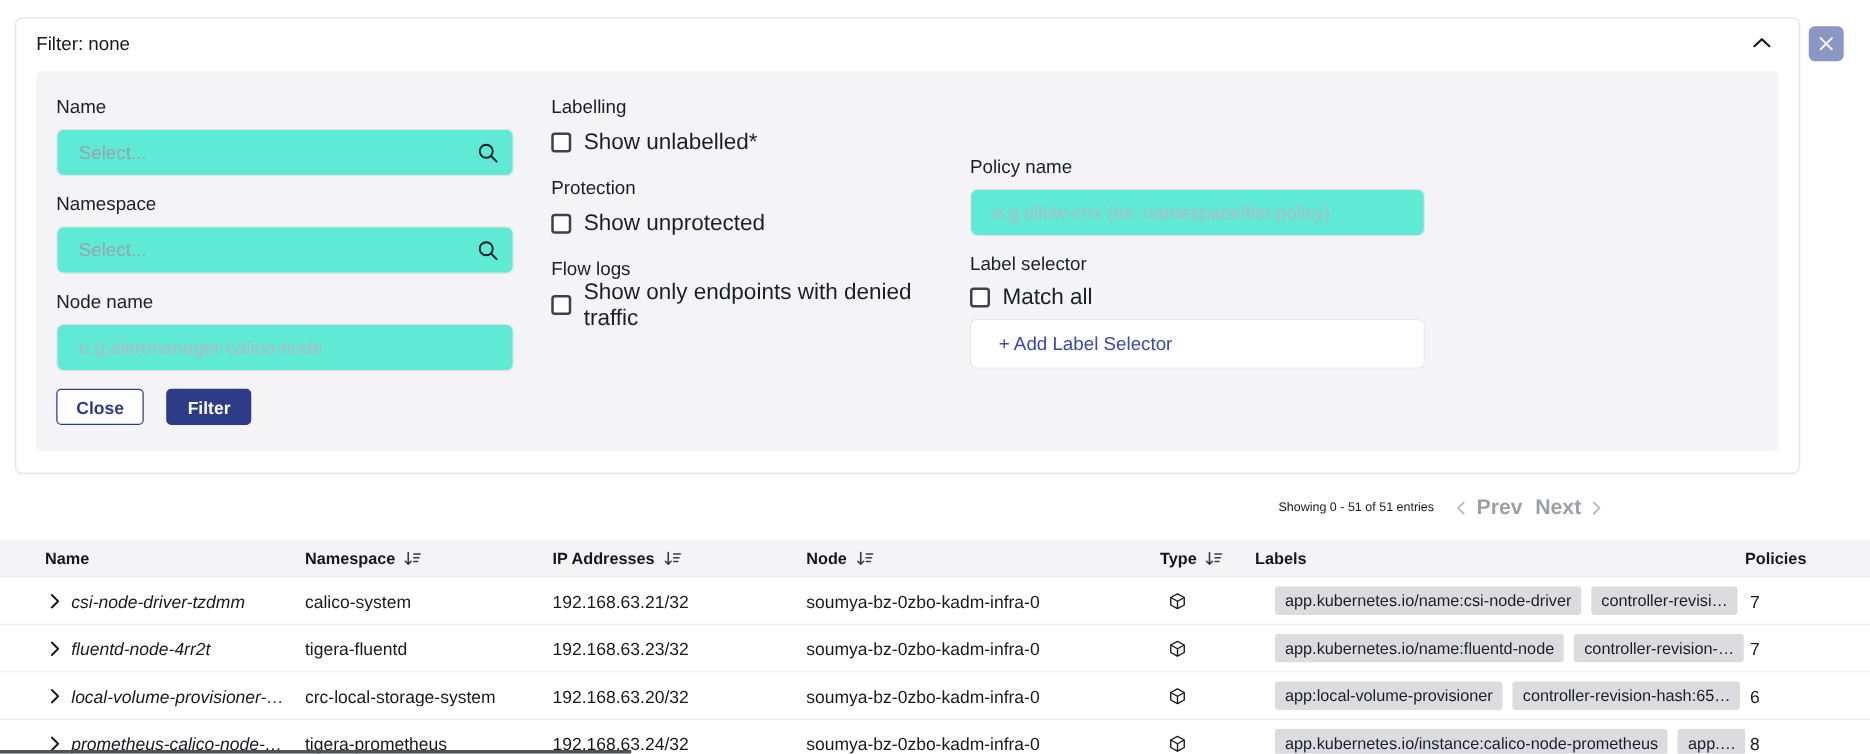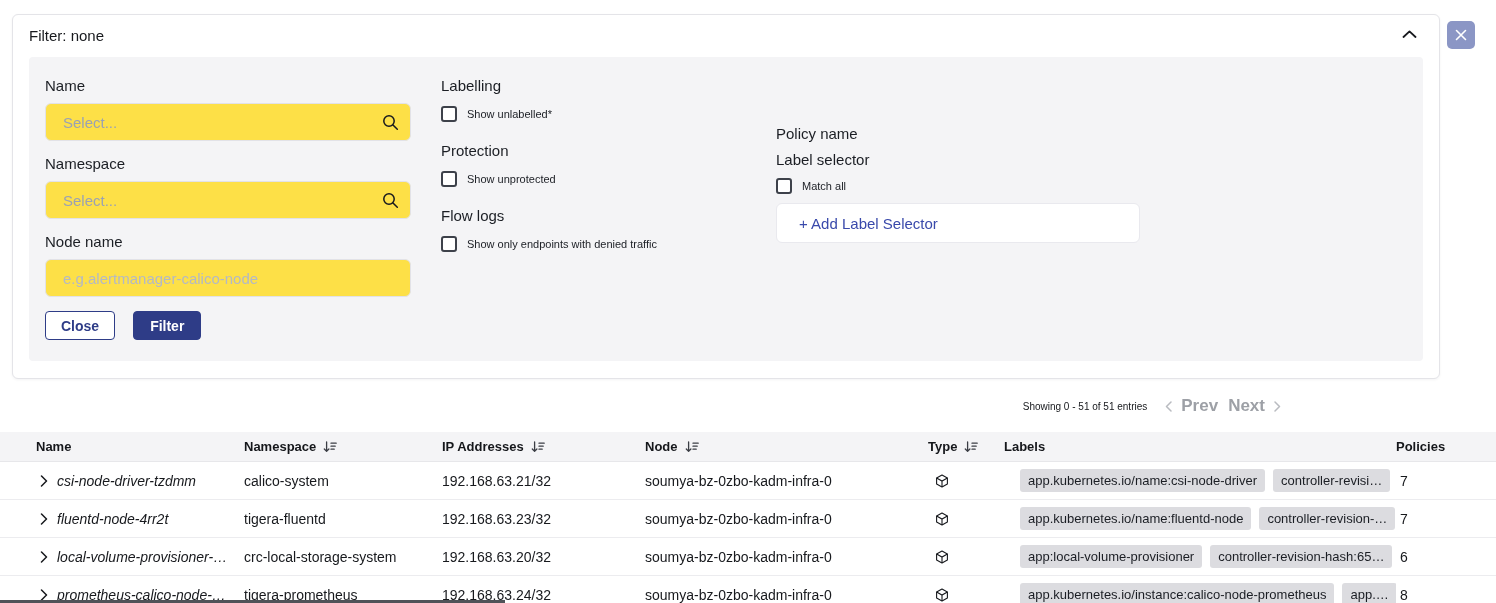--- a/index.html
+++ b/index.html
@@ -18,32 +18,32 @@
   .panel { position:absolute; left:16px; right:16px; top:42px; bottom:17px;
            background:#f4f4f6; border-radius:4px; }
   .col { position:absolute; top:20px; }
   .col1 { left:16px; width:366px; }
   .col2 { left:412px; width:332px; }
   .col3 { left:747px; width:364px;margin-top:48px; }
 
   .f-label { height:18px; line-height:18px; font-size:15px; font-weight:500; color:#1b1e24; margin-bottom:8px; }
   .col2 .f-label, .chk-label-head { margin-bottom:10px; }
 
-  .input-wrap { position:relative; height:38px; background:#fde047; border:1px solid #e2e2e7;
+  .input-wrap { position:relative; height:38px; background:#5eead4; border:1px solid #e2e2e7;
                 border-radius:6px; margin-bottom:14px; display:flex; align-items:center; }
   .input-wrap input { flex:1; border:0; outline:0; background:transparent; padding:0 34px 0 17px;
                       font-family:"Liberation Sans", sans-serif; font-size:15px; color:#1b1e24; }
   .input-wrap input::placeholder { color:#9aa1b4; opacity:1; }
   .input-wrap.free input::placeholder { color:#b3b8c6; }
   .search-ic { position:absolute; right:11px; top:10px; line-height:0; }
 
   .check-row { display:flex; align-items:center; height:17px; margin-bottom:20px; }
   .checkbox { width:16px; height:16px; background:#fff; border:2px solid #3d414a; border-radius:3px;
               margin-right:10px; flex:none; cursor:pointer; }
-  .check-text { font-size:11px; color:#1b1e24; }
+  .check-text { font-size:18px; color:#1b1e24; }
   .col3 .check-row { margin-bottom:9px; }
 
   .add-selector-btn { width:100%; height:40px; background:#fff; border:1px solid #e9e9ee; border-radius:6px;
                       text-align:left; padding:0 0 0 22px; font-family:"Liberation Sans", sans-serif;
                       font-size:15px; font-weight:500; color:#3949ab; cursor:pointer; }
 
   .btn-row { display:flex; margin-top:8px; }
   .btn { height:29px; border-radius:4px; font-family:"Liberation Sans", sans-serif;
          font-size:14px; font-weight:600; cursor:pointer; }
   .btn-close { background:#fff; border:1px solid #2e3c87; color:#2e3c87; padding:0 15px; }
@@ -143,20 +143,23 @@
 
         <div class="f-label">Flow logs</div>
         <div class="check-row">
           <span class="checkbox"></span>
           <span class="check-text">Show only endpoints with denied traffic</span>
         </div>
       </div>
 
       <div class="col col3">
         <div class="f-label">Policy name</div>
+        <div class="input-wrap free">
+          <input placeholder="e.g.allow-cnx (ex: namespace/tier.policy)" style="">
+        </div>
 
         <div class="f-label">Label selector</div>
         <div class="check-row">
           <span class="checkbox"></span>
           <span class="check-text">Match all</span>
         </div>
 
         <button class="add-selector-btn">+ Add Label Selector</button>
       </div>
 

